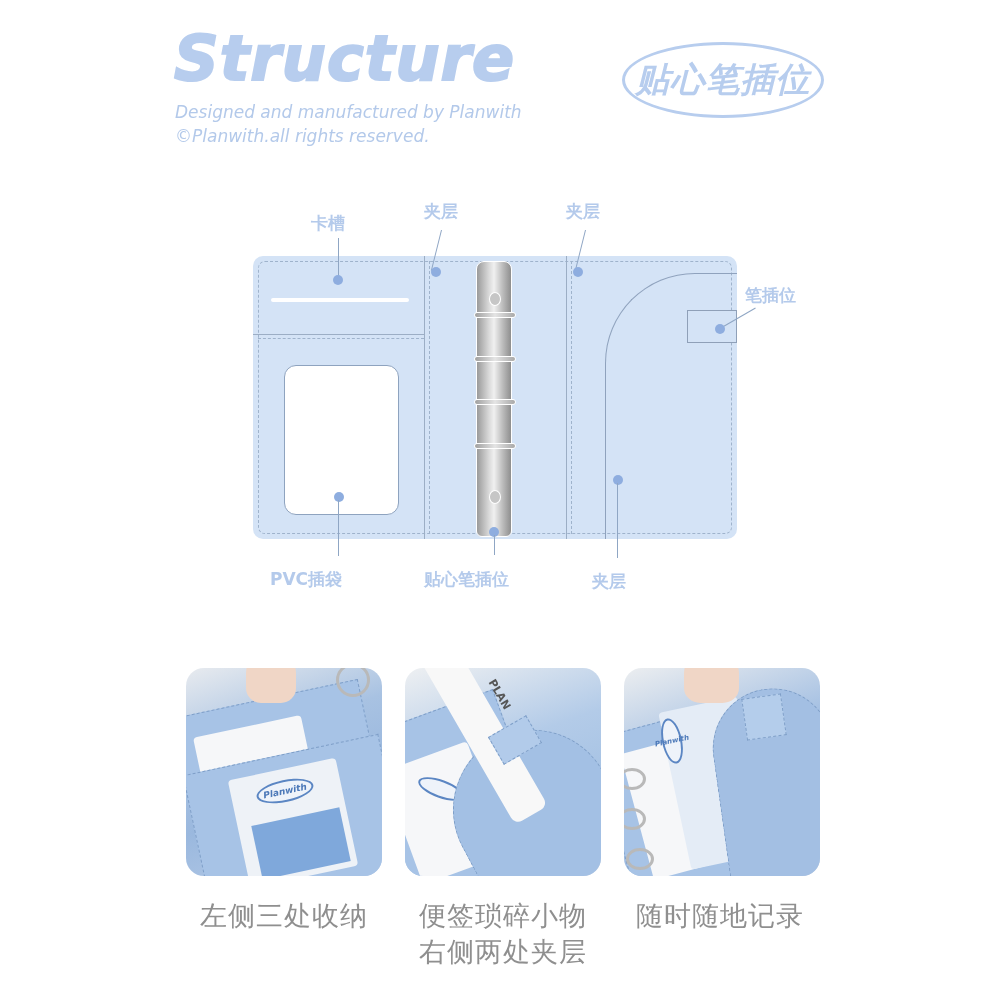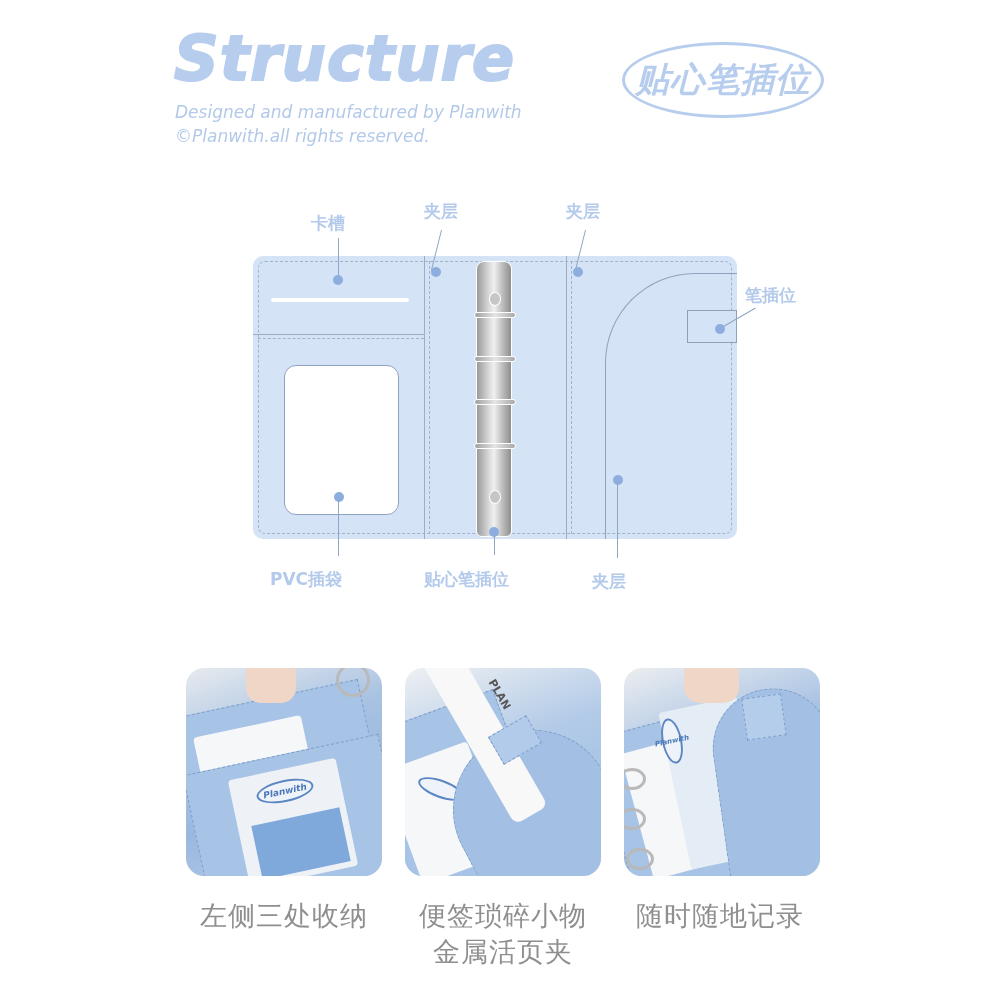--- a/index.html
+++ b/index.html
@@ -203,17 +203,17 @@
   <div class="ring-metal" style="left:-6px;top:100px;width:28px;height:22px;"></div>
   <div class="ring-metal" style="left:-6px;top:140px;width:28px;height:22px;"></div>
   <div class="ring-metal" style="left:2px;top:180px;width:28px;height:22px;"></div>
 </div>
 
 <div class="caption" style="left:174px;">
   <div>左侧三处收纳</div>
 </div>
 <div class="caption" style="left:393px;">
   <div>便签琐碎小物</div>
-  <div>金属活页夹</div>
+  <div>右侧两处夹层</div>
 </div>
 <div class="caption" style="left:610px;">
   <div>随时随地记录</div>
 </div>
 
 </body></html>

